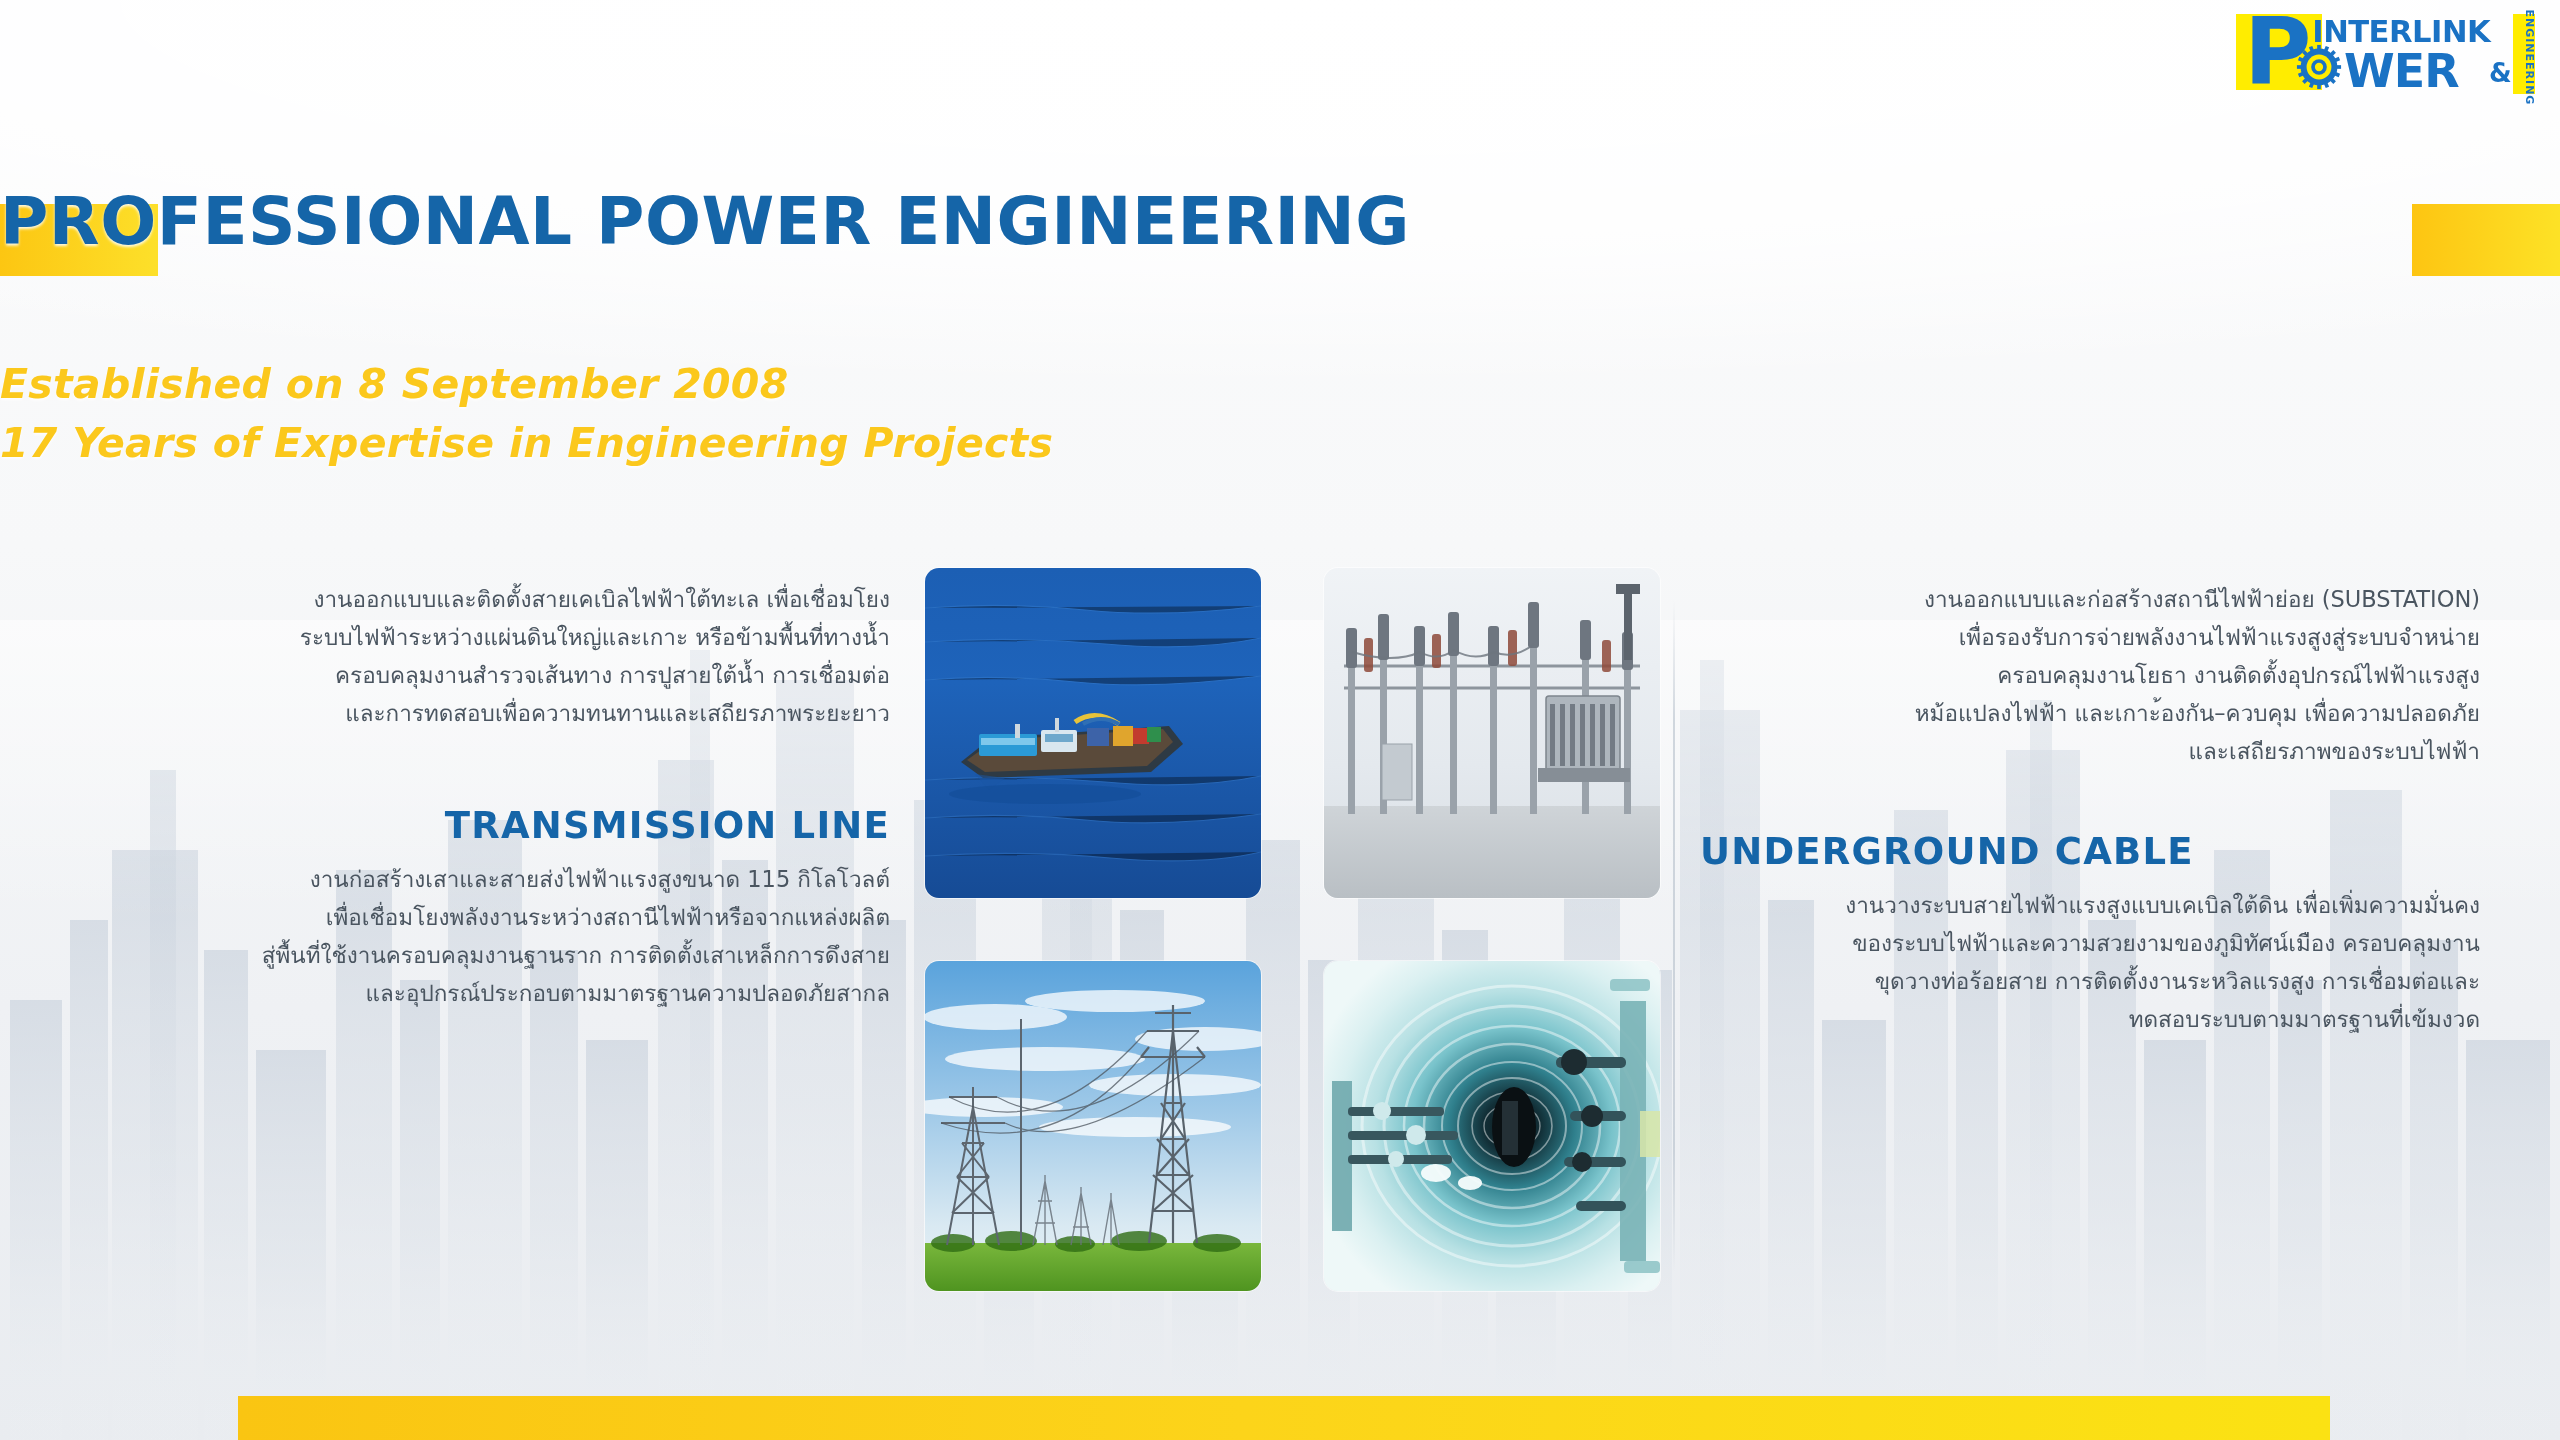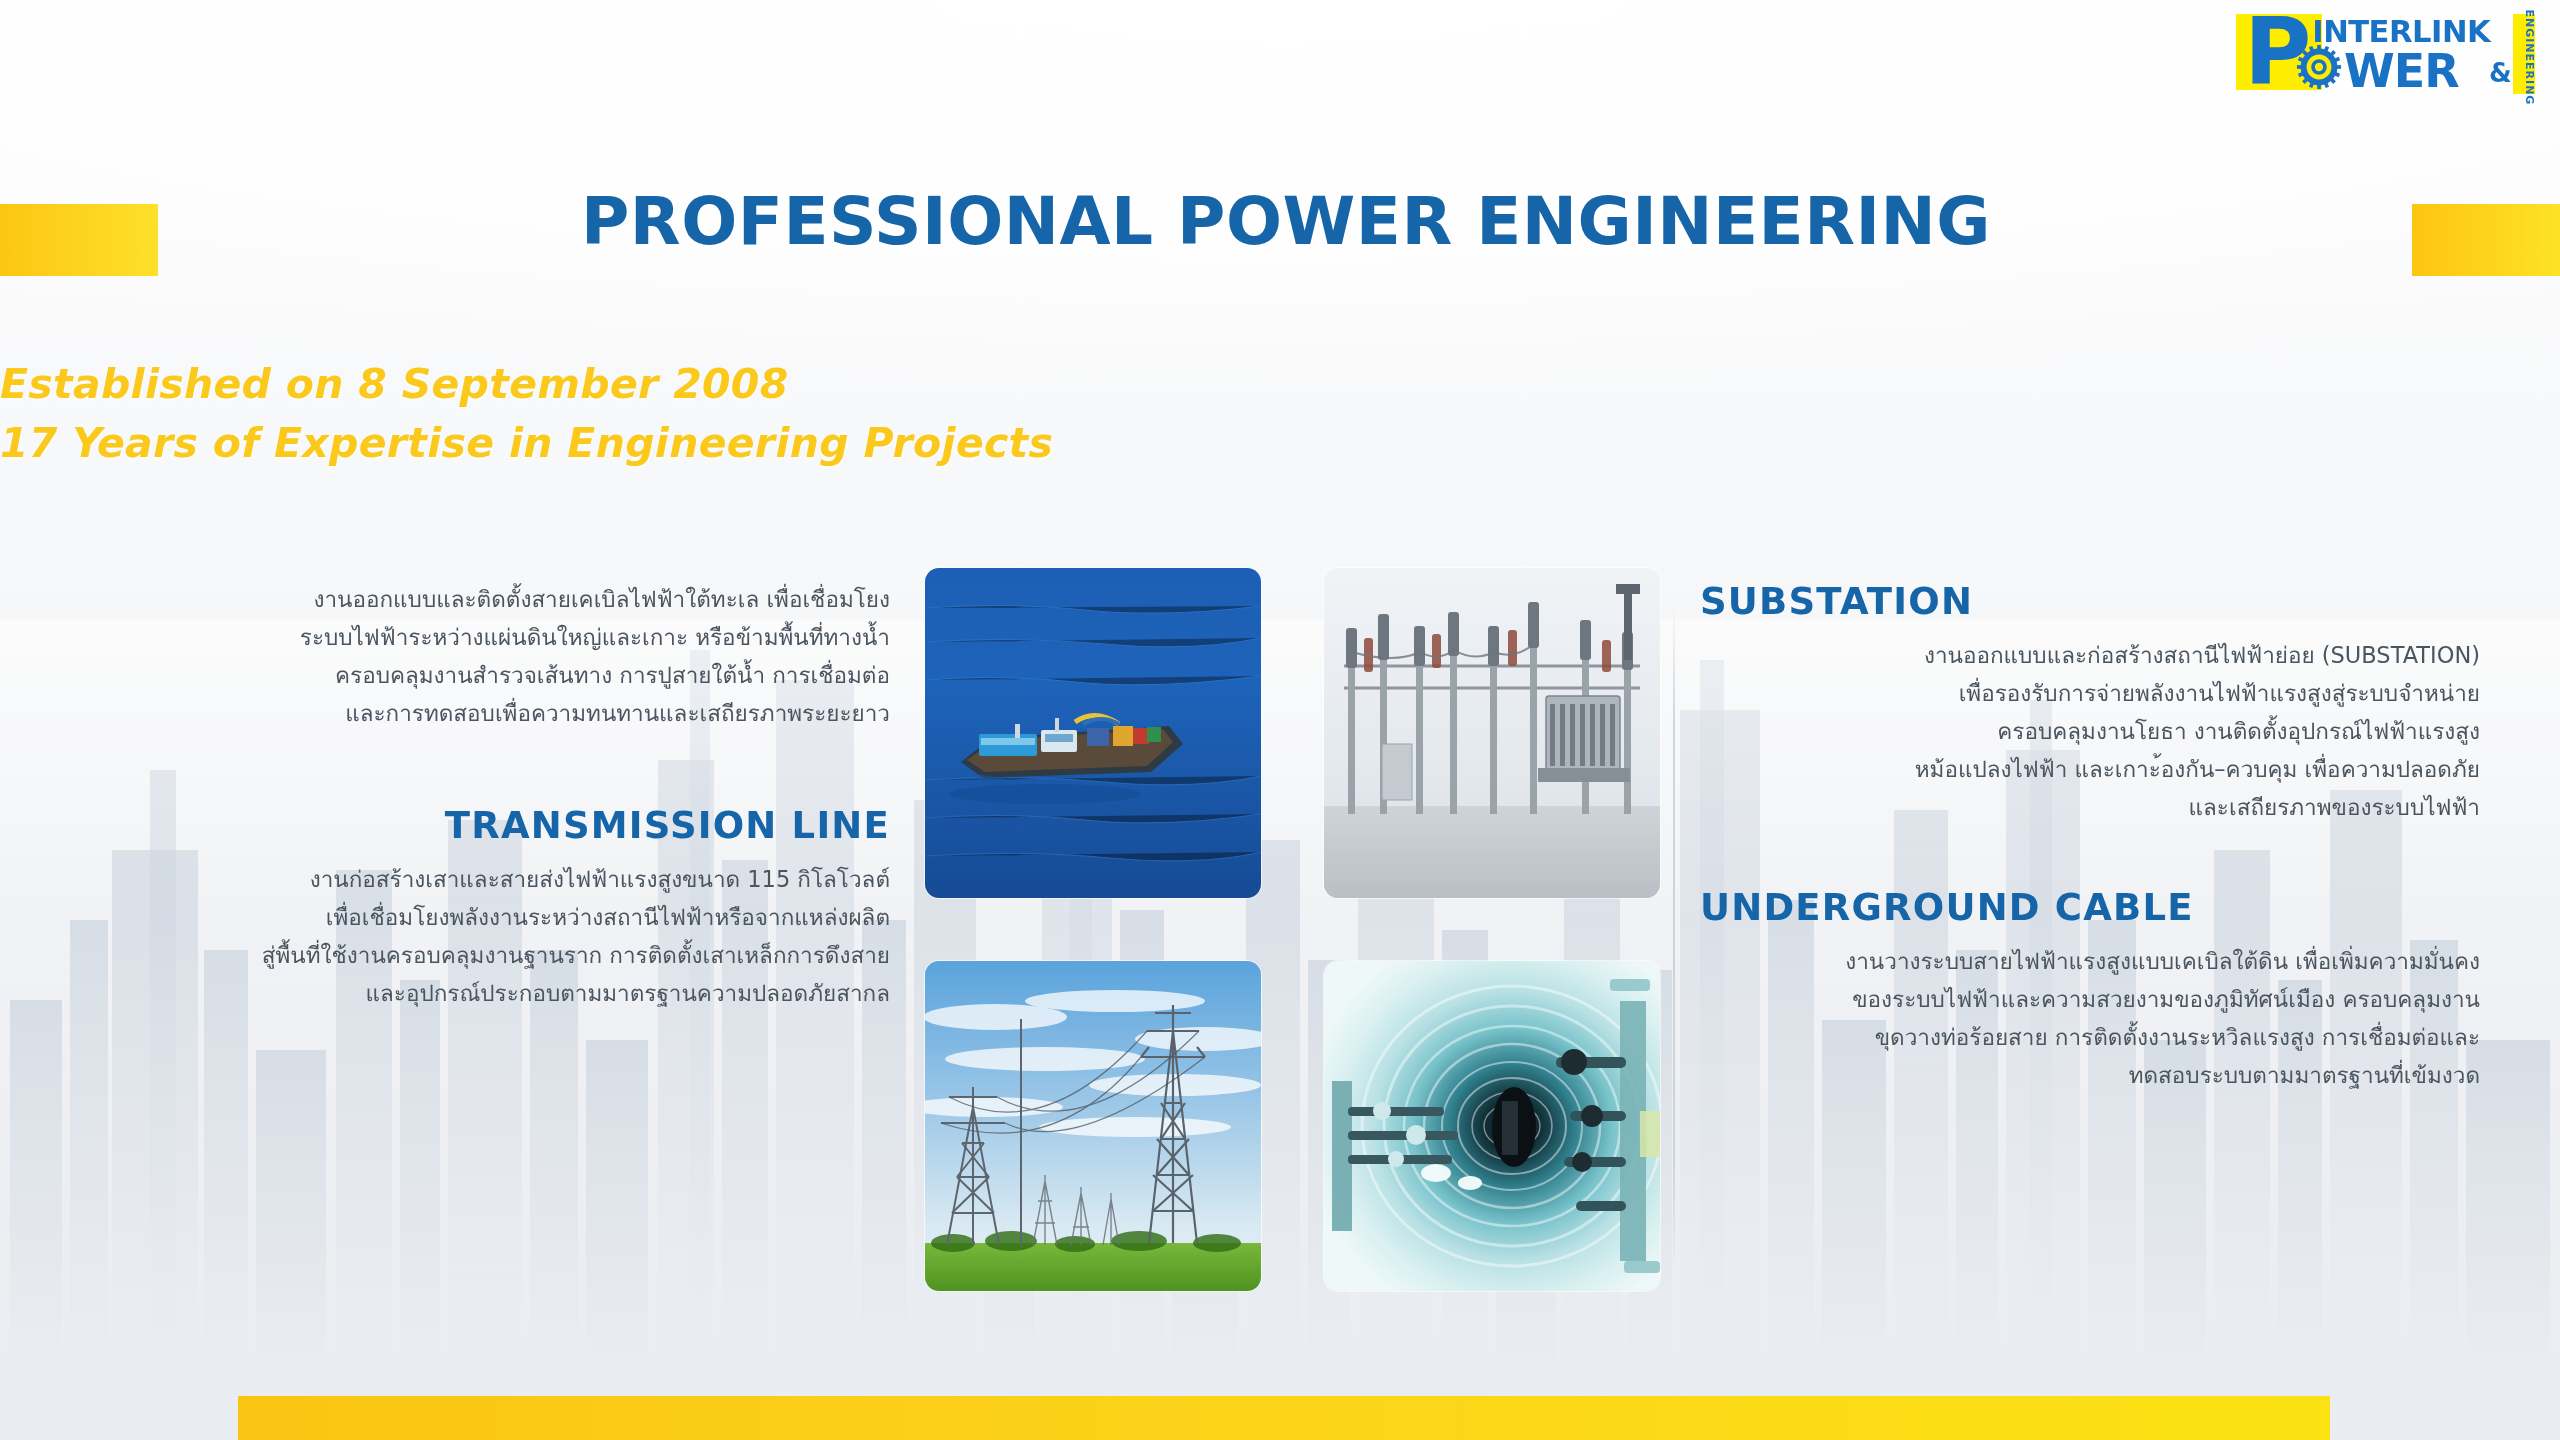--- a/index.html
+++ b/index.html
@@ -85,26 +85,24 @@
     background:linear-gradient(90deg,#fdc512 0%,#fde226 100%);
   }
   .bar-bottom{
     position:absolute; left:238px; top:1396px; width:2092px; height:48px;
     background:linear-gradient(90deg,#fac512 0%,#fcd41a 48%,#fbe213 100%);
   }
 
   
   #main-title{
     position:absolute; left:0; right:0; top:183px;
-    text-align:center;
     font-family:"DejaVu Sans","Liberation Sans",sans-serif;
     font-weight:700; font-size:66px; letter-spacing:0.5px;
     color:#1565a8;
     text-shadow:0 2px 3px rgba(255,255,255,0.9);
-    padding-left:12px;
   }
   #subtitle{
     position:absolute; left:0; right:0; top:355px;
     text-align:left;
   }
   #subtitle .line{
     font-family:"DejaVu Sans","Liberation Sans",sans-serif;
     font-weight:700; font-style:italic;
     font-size:41px; line-height:59px;
     color:#fbc81c;
@@ -307,21 +305,20 @@
           <div>งานก่อสร้างเสาและสายส่งไฟฟ้าแรงสูงขนาด 115 กิโลโวลต์</div>
           <div>เพื่อเชื่อมโยงพลังงานระหว่างสถานีไฟฟ้าหรือจากแหล่งผลิต</div>
           <div>สู่พื้นที่ใช้งานครอบคลุมงานฐานราก การติดตั้งเสาเหล็กการดึงสาย</div>
           <div>และอุปกรณ์ประกอบตามมาตรฐานความปลอดภัยสากล</div>
         </div>
       </div>
     </div>
 
     <div class="col-right">
       <div class="sec">
-        <div class="sec-title">SUBSTATION</div>
         <div class="sec-body">
           <div>งานออกแบบและก่อสร้างสถานีไฟฟ้าย่อย (SUBSTATION)</div>
           <div>เพื่อรองรับการจ่ายพลังงานไฟฟ้าแรงสูงสู่ระบบจำหน่าย</div>
           <div>ครอบคลุมงานโยธา งานติดตั้งอุปกรณ์ไฟฟ้าแรงสูง</div>
           <div>หม้อแปลงไฟฟ้า และเกาะ้องกัน–ควบคุม เพื่อความปลอดภัย</div>
           <div>และเสถียรภาพของระบบไฟฟ้า</div>
         </div>
       </div>
 
       <div class="sec" style="margin-top:34px;">

